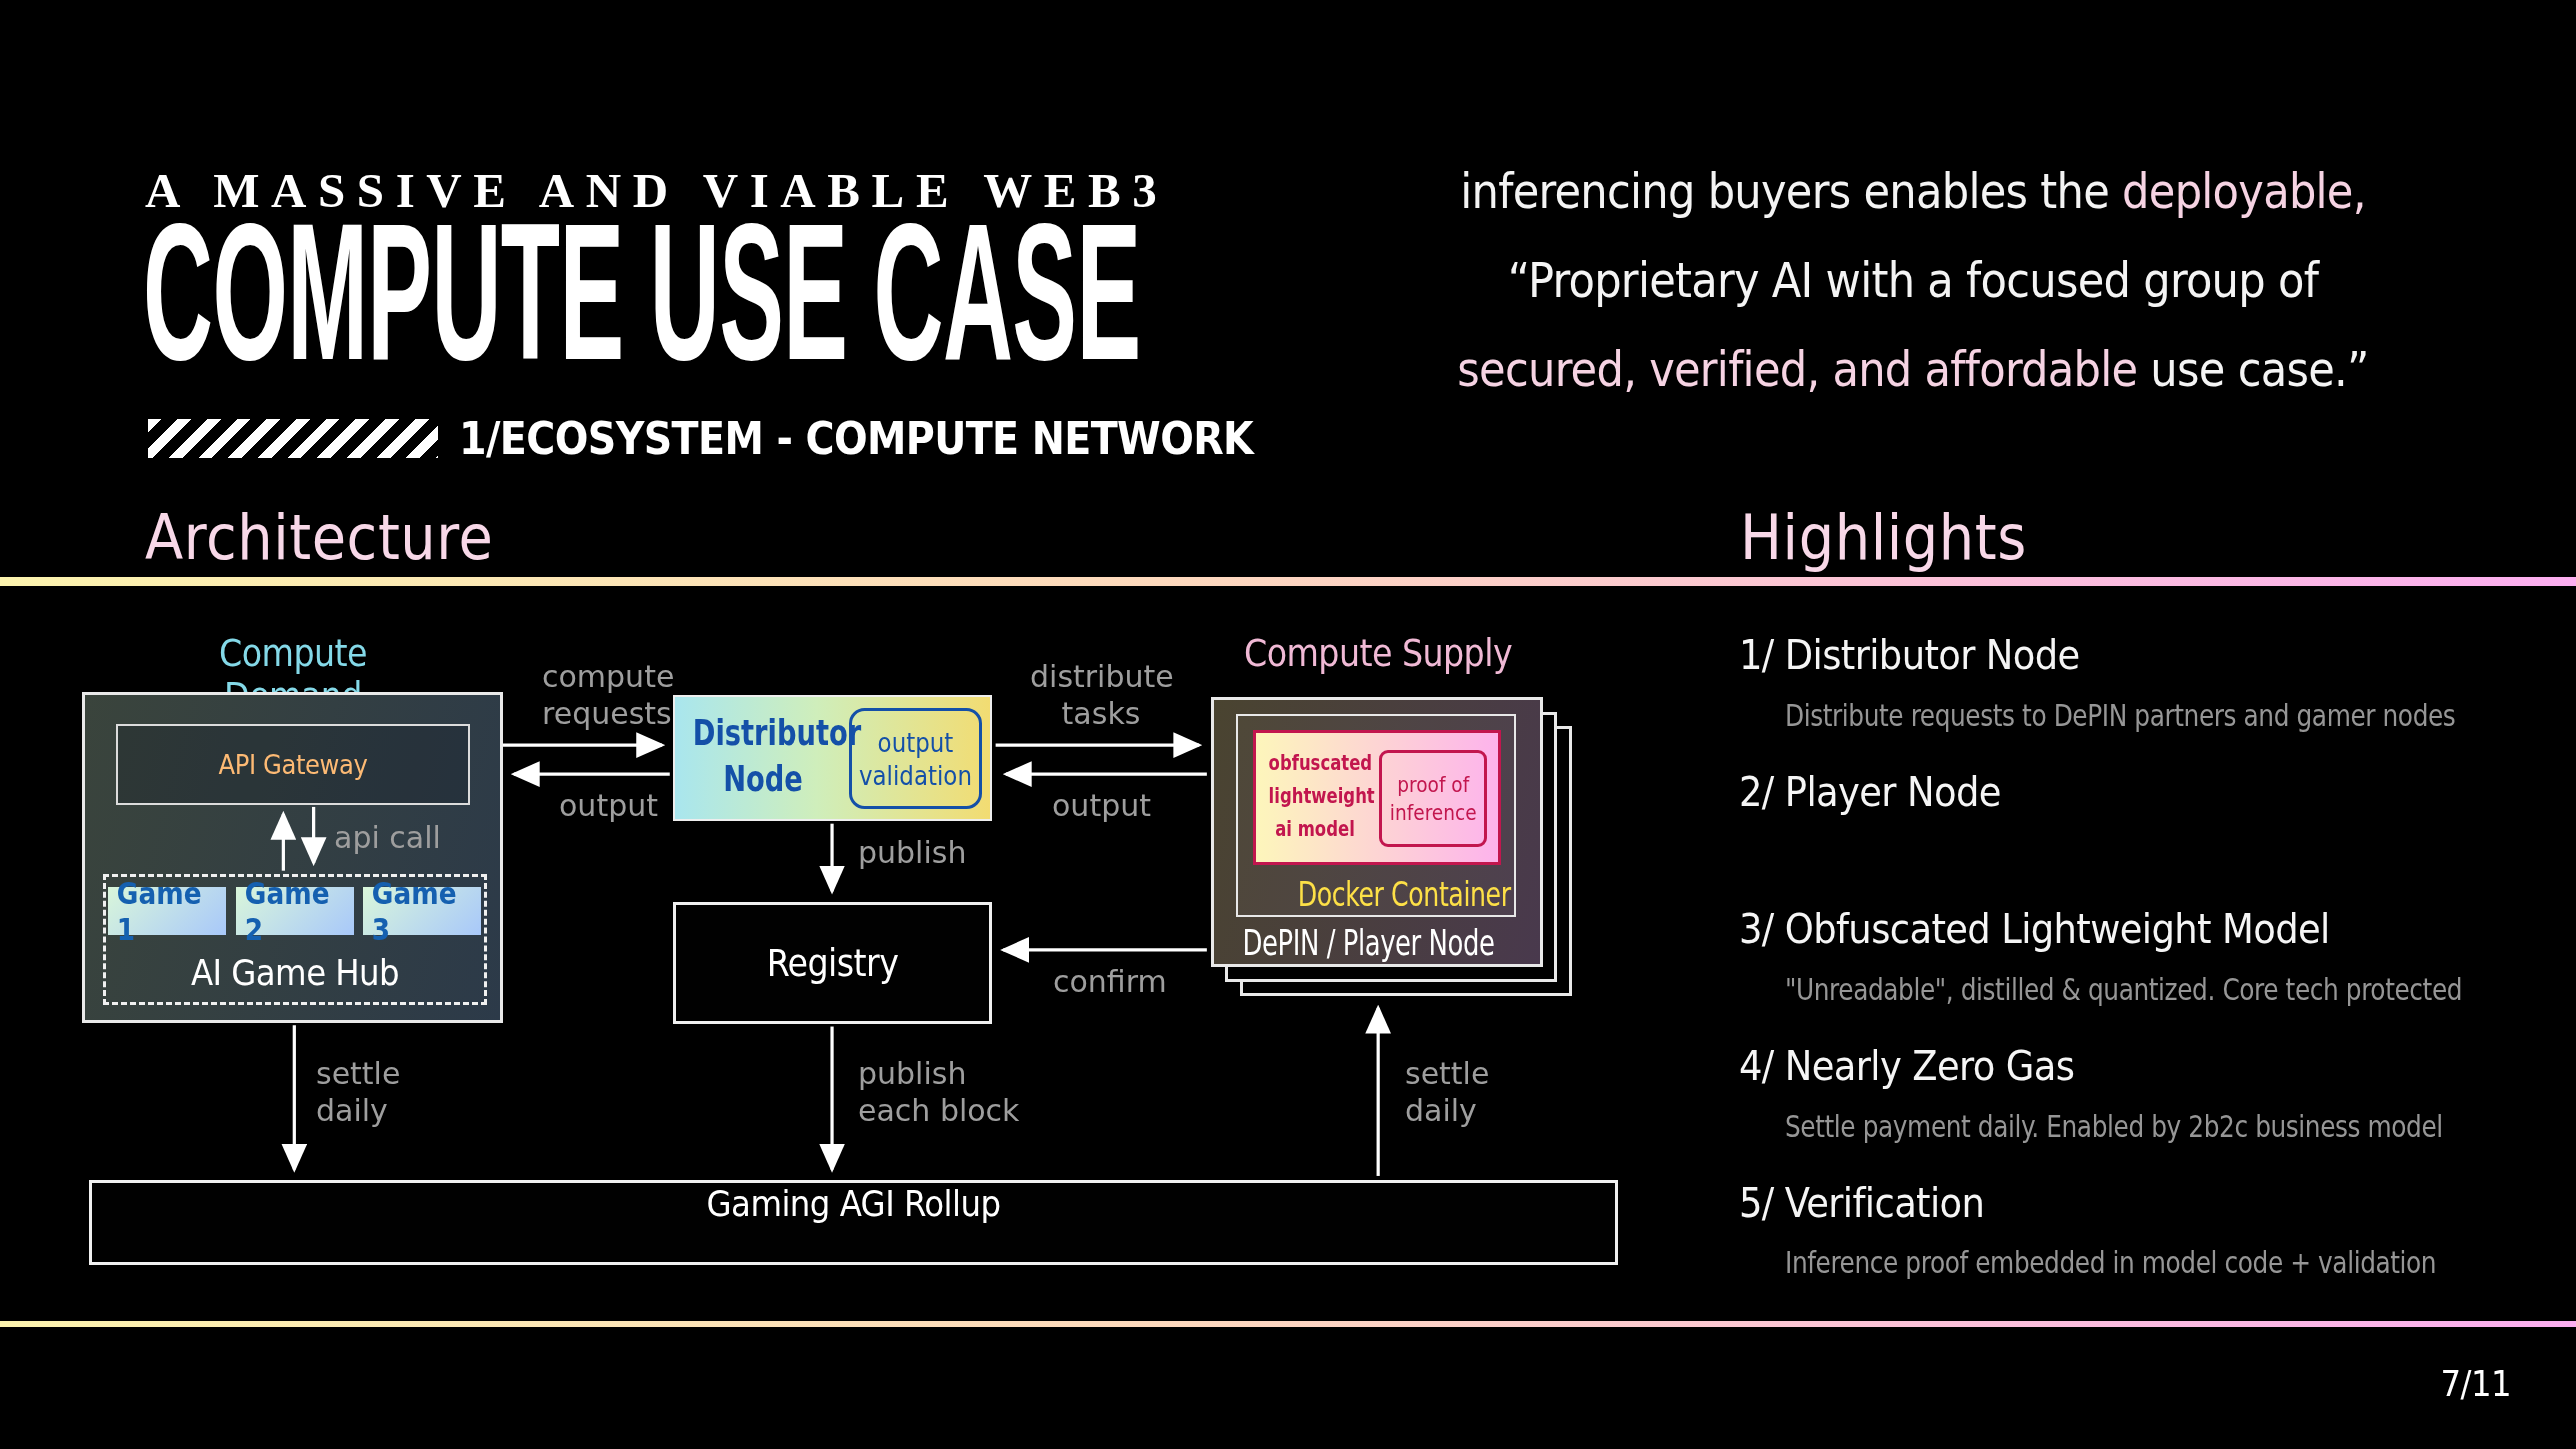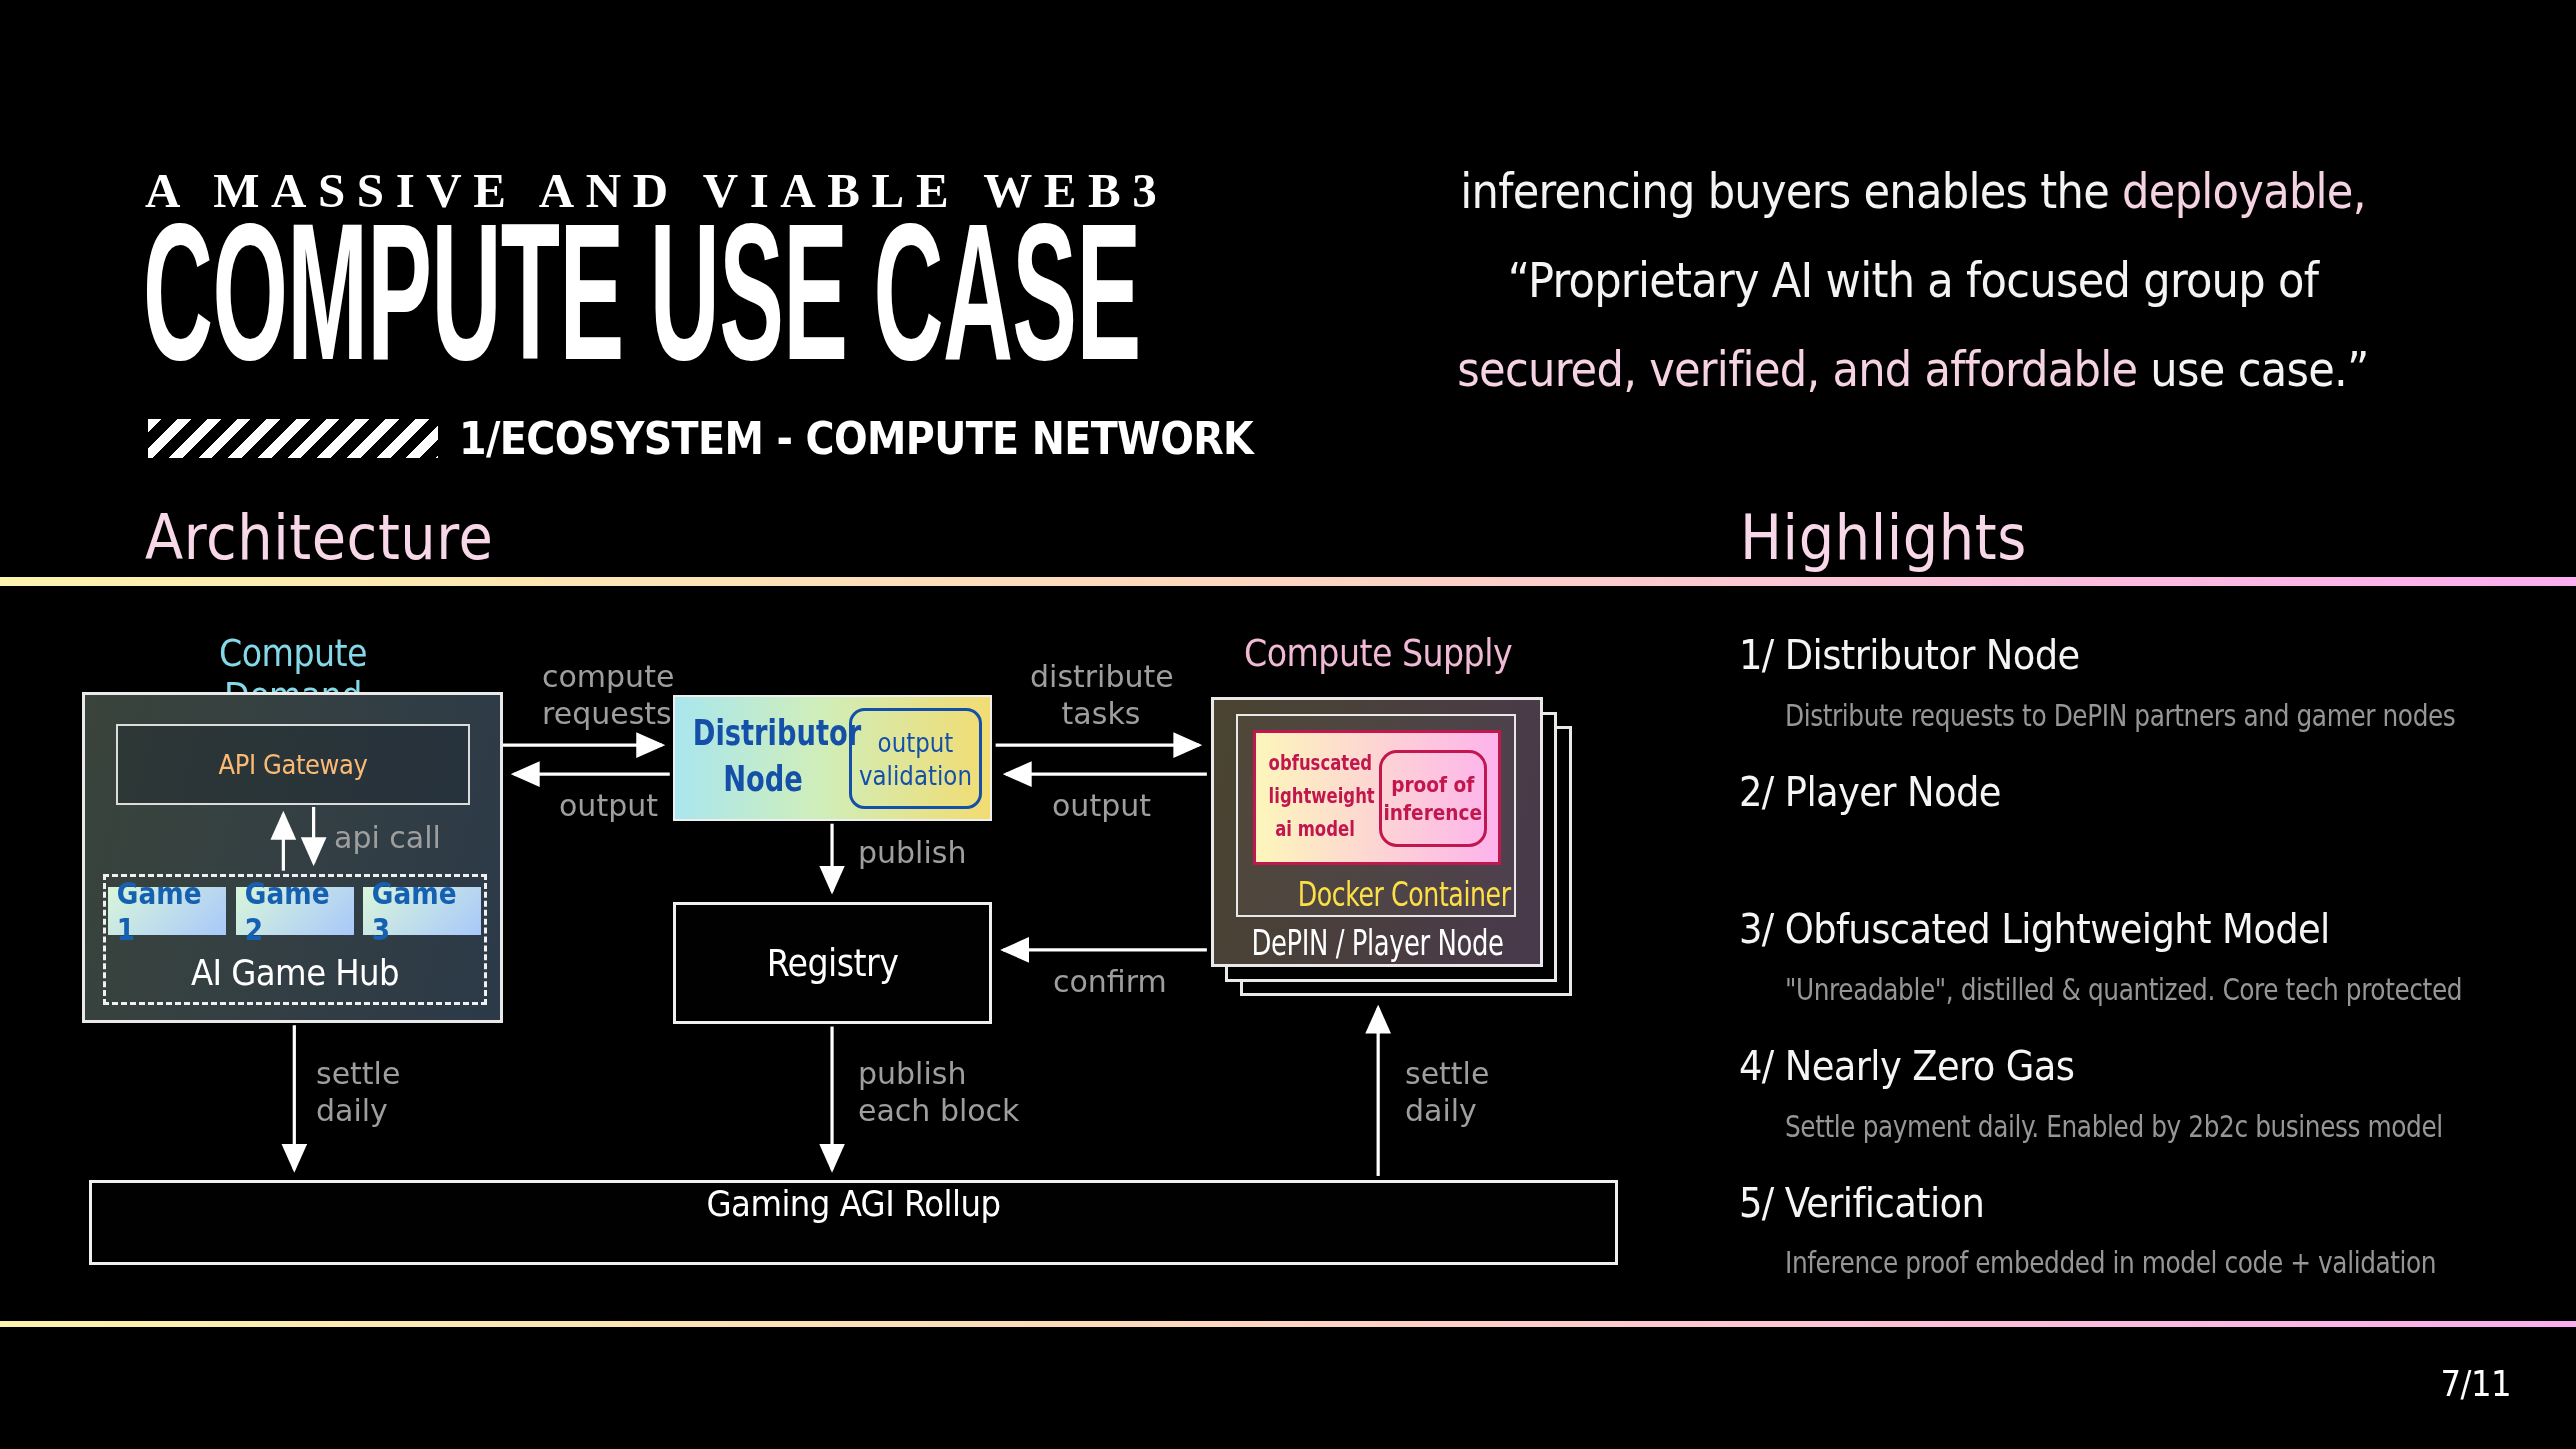--- a/index.html
+++ b/index.html
@@ -57,26 +57,26 @@
   .stackline{width:332px;height:270px;border:3.2px solid #e9e9e9;background:#000;box-sizing:border-box;}
   .depinbox{left:1211px;top:697px;width:332px;height:270px;border:3.2px solid #e9e9e9;
             background:linear-gradient(105deg,#4a4430,#49394d);box-sizing:border-box;}
   .dockerbox{left:1236px;top:714px;width:280px;height:203px;border:2.6px solid #e8e8e8;
              background:rgba(255,255,255,0.03);box-sizing:border-box;}
   .obfbox{left:1253px;top:730px;width:248px;height:135px;border:3.9px solid #c2164e;
           background:linear-gradient(90deg,#fdf6bb,#fdb3ec);box-sizing:border-box;}
   .obftext{left:1257px;top:747px;width:116px;text-align:center;font-weight:700;font-size:20.6px;
            line-height:33px;color:#c2164e;transform:scaleX(0.8);transform-origin:center;}
   .proofbox{left:1379px;top:750px;width:108px;height:97px;border:3.2px solid #c2164e;
-            border-radius:18px;box-sizing:border-box;display:flex;align-items:center;
-            justify-content:center;text-align:center;font-size:20.6px;line-height:28px;color:#c2164e;font-weight:bold;}
+            border-radius:9px;box-sizing:border-box;display:flex;align-items:center;
+            justify-content:center;text-align:center;font-size:20.6px;line-height:28px;color:#c2164e;}
   .proofbox div{transform:scaleX(0.9);}
   .dockerlabel{left:1236px;top:875px;width:280px;text-align:center;font-size:33px;color:#fde047;padding-left:28px;}
   .dockerlabel span{display:inline-block;transform:scaleX(0.85);}
-  .depinlabel{left:1211px;top:922px;width:332px;text-align:center;font-size:36px;color:#fff;}
+  .depinlabel{left:1211px;top:922px;width:332px;font-size:36px;color:#fff;}
   .depinlabel span{display:inline-block;transform:scaleX(0.8);}
   .rollupbox{left:89px;top:1180px;width:1529px;height:85px;border:3.2px solid #f0f0f0;
              background:#010101;box-sizing:border-box;display:flex;align-items:flex-start;
              justify-content:center;font-size:36px;color:#fff;}
   
   .alabel{font-size:30px;line-height:37px;color:#9e9e9e;}
   
   .hl-title{left:1739px;width:799px;font-size:41px;color:#f5f5f5;white-space:nowrap;}
   .hl-sub{left:1785px;width:760px;font-size:30px;color:#969696;white-space:nowrap;}
   .hl-sub span{display:inline-block;transform:scaleX(0.92);transform-origin:left;}

